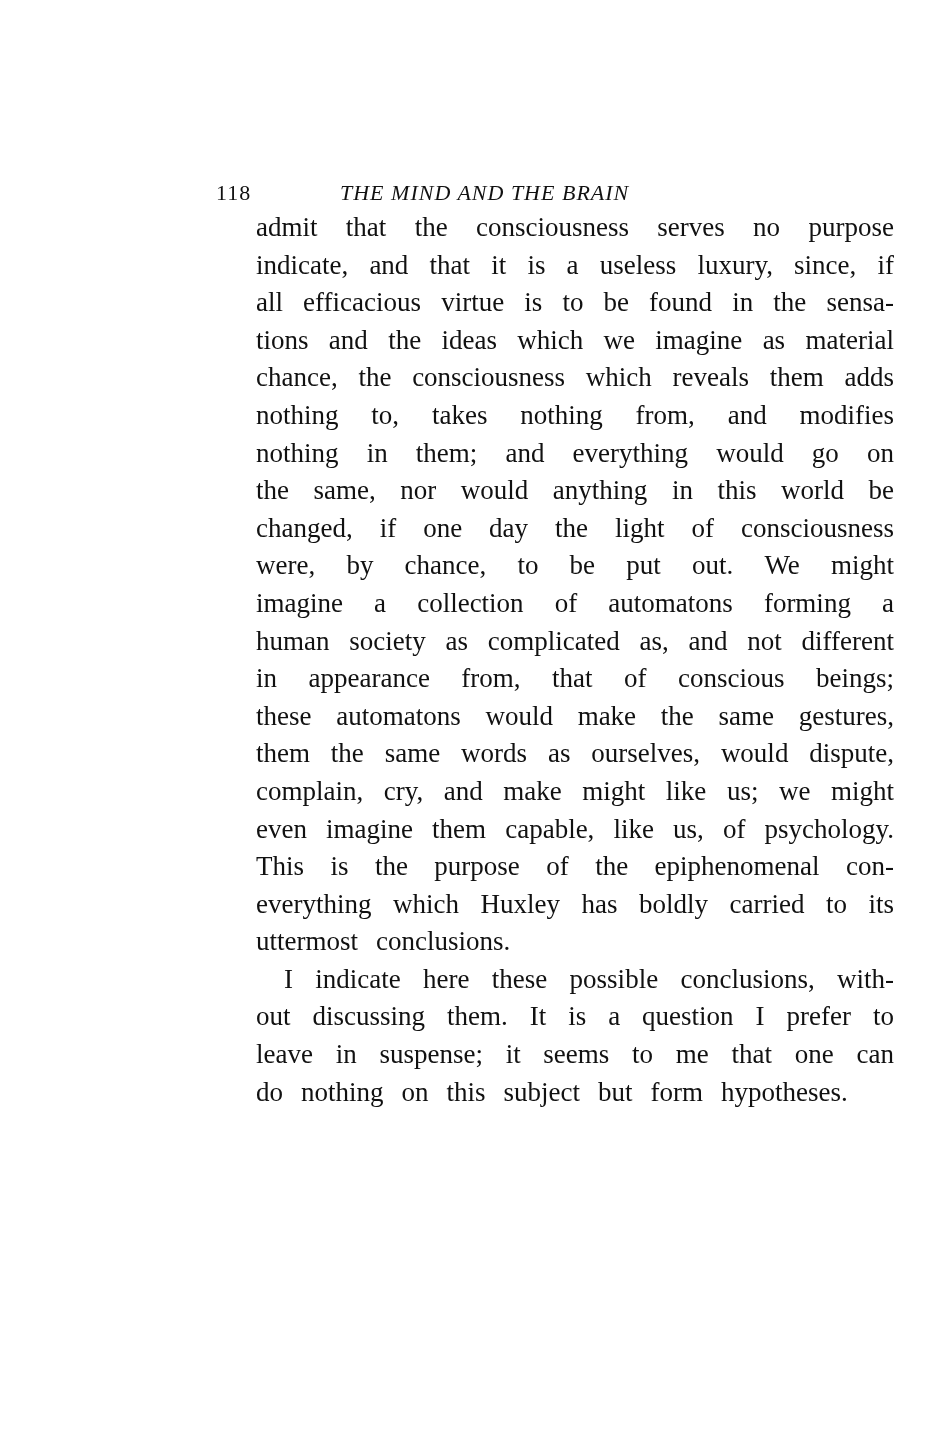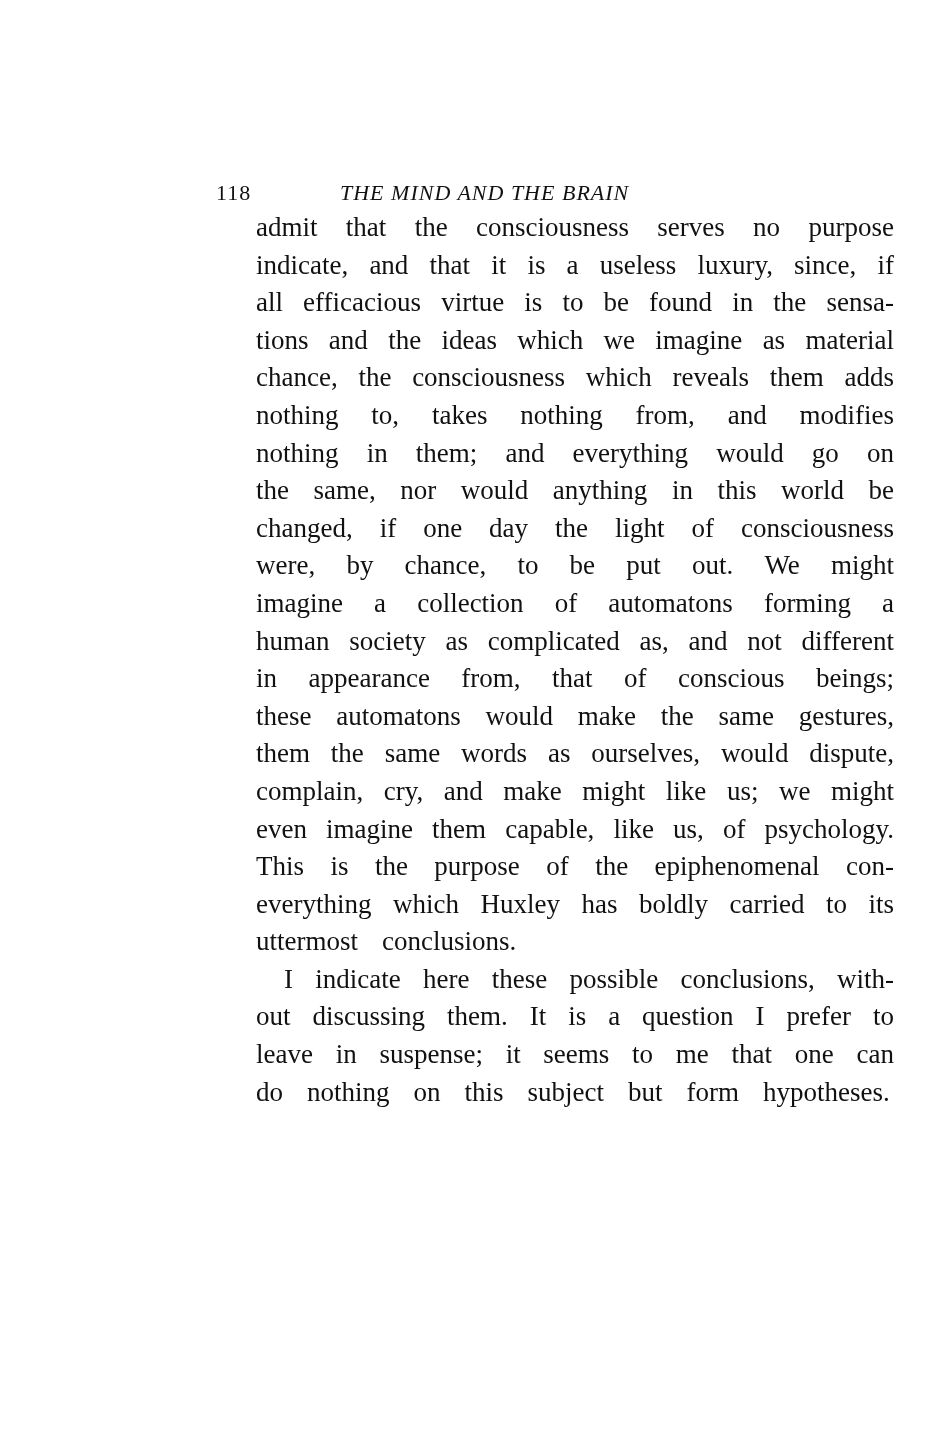--- a/index.html
+++ b/index.html
@@ -6,21 +6,21 @@
     body { width: 937px; height: 1446px; position: relative; overflow: hidden;
       font-family: "Liberation Serif", "DejaVu Serif", serif; color: #111; }
     .header { position: absolute; top: 160px; left: 216px; width: 640px; height: 30px;
       font-size: 22px; letter-spacing: 1px; margin-top: 20px; }
     .page-number { position: absolute; left: 0; top: 0; }
     .running-head { position: absolute; left: 124px; top: 0; font-style: italic; }
     .body { position: absolute; left: 216px; top: 209px; width: 638px; margin-left: 40px; }
     .line { height: 37.6px; line-height: 37.6px; font-size: 27px;
       text-align: justify; text-align-last: justify; white-space: nowrap; display: flex; justify-content: space-between; }
     .line span.w { display: inline-block; }
-    .line.last { justify-content: flex-start; gap: 24px; }
+    .line.last { justify-content: flex-start; gap: 18px; }
     .line.indent { padding-left: 28px; }
   </style>
 </head>
 <body>
 
 <div class="header">
   <span class="page-number">118</span>
   <span class="running-head">THE MIND AND THE BRAIN</span>
 </div>
 

